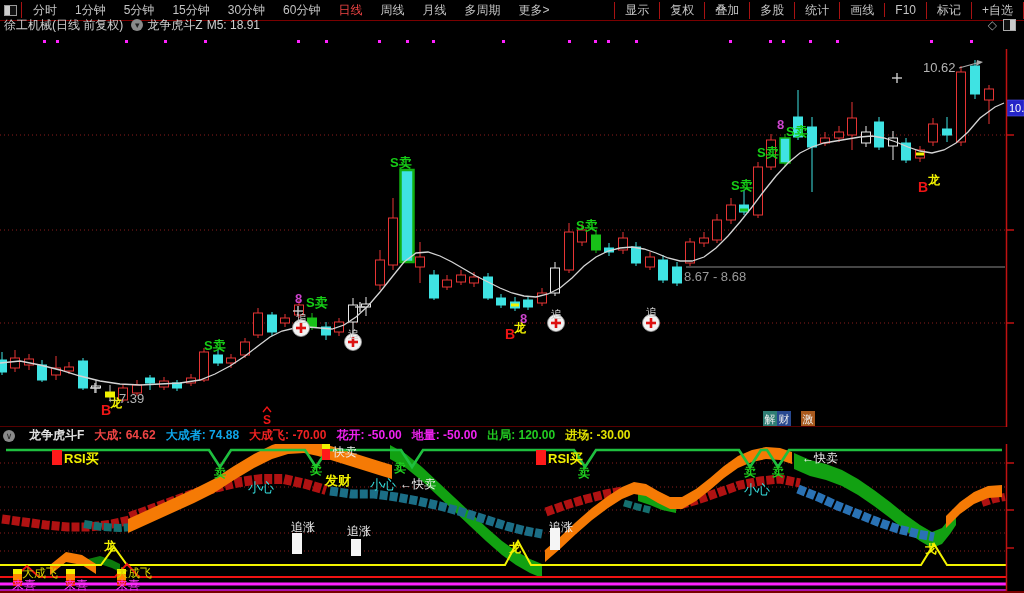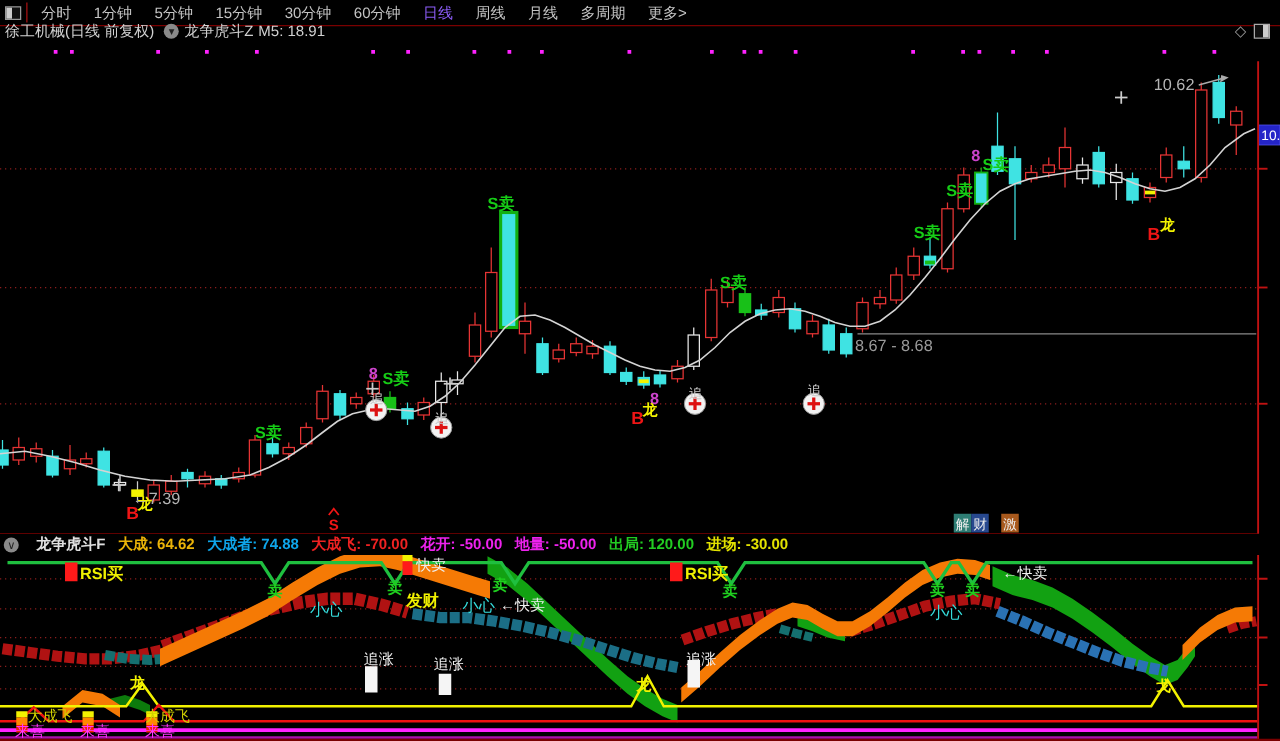--- a/index.html
+++ b/index.html
@@ -2,21 +2,21 @@
 <html><head>
 <meta charset="utf-8">
 <style>
   html,body{margin:0;padding:0;background:#000;}
   .screen{position:relative;width:1024px;height:593px;background:#000;overflow:hidden;
           font-family:"Liberation Sans",sans-serif;}
   svg{position:absolute;left:0;top:0;z-index:1;}
   .bar{position:absolute;left:0;z-index:2;display:flex;align-items:center;}
   #menubar{top:0;width:1024px;height:20px;border-bottom:1px solid #7a0000;background:#000;}
   #menubar .mitem{font-size:12px;color:#c4c4c4;padding:0 9px;white-space:nowrap;cursor:default;}
-  #menubar .mitem.active{color:#8b5cf6;font-family:Liberation Mono, monospace;}
+  #menubar .mitem.active{color:#ef4444;font-family:Liberation Mono, monospace;}
   #menu-right{display:flex;margin-left:auto;height:20px;align-items:center;}
   #menu-right .mitem{border-left:1px solid #a81212;padding:0 10px;}
   #menu-right .mitem:last-child{border-right:1px solid #a81212;}
   .winicon{display:inline-block;width:11px;height:9px;border:1px solid #999;
            background:linear-gradient(90deg,#ccc 45%,#111 45%);margin:0 4px 0 4px;}
   .redsep{width:1px;height:16px;background:#a81212;margin-right:2px;}
   #titlebar{top:12px;width:1024px;height:26px;background:transparent;}
   #titlebar .t{font-size:12px;color:#d0d0d0;margin-left:4px;white-space:nowrap;}
   .circbtn{display:inline-block;width:12px;height:12px;border-radius:50%;background:#8a8a8a;
            color:#222;font-size:9px;line-height:12px;text-align:center;margin-left:8px;}
@@ -389,38 +389,49 @@
         <span class="mitem">5分钟</span>
         <span class="mitem">15分钟</span>
         <span class="mitem">30分钟</span>
         <span class="mitem">60分钟</span>
         <span class="mitem active">日线</span>
         <span class="mitem">周线</span>
         <span class="mitem">月线</span>
         <span class="mitem">多周期</span>
         <span class="mitem">更多&gt;</span>
       </div>
+    <div id="menu-right">
+        <span class="mitem">显示</span>
+        <span class="mitem">复权</span>
+        <span class="mitem">叠加</span>
+        <span class="mitem">多股</span>
+        <span class="mitem">统计</span>
+        <span class="mitem">画线</span>
+        <span class="mitem">F10</span>
+        <span class="mitem">标记</span>
+        <span class="mitem">+自选</span>
+      </div>
   </div>
 
   <div class="bar" id="titlebar">
     <span class="t">徐工机械(日线 前复权)</span>
     <span class="circbtn">▾</span>
     <span class="t">龙争虎斗Z</span>
     <span class="t">M5: 18.91</span>
     <div id="tb-right">
       <span class="diamond">◇</span>
       <span class="panelicon"></span>
     </div>
   </div>
 
   <div class="bar" id="indheader">
     <span class="circbtn" style="margin-left:3px">∨</span>
     <span class="pname">龙争虎斗F</span>
     <div id="ind-stats" style="display:flex">
-        <span class="stat" style="color: #eab308; text-align: center;">大成: 64.62</span>
+        <span class="stat" style="color: #ef4444; text-align: center;">大成: 64.62</span>
         <span class="stat" style="color: #0ea5e9;">大成者: 74.88</span>
         <span class="stat" style="color: rgb(238, 34, 34);">大成飞: -70.00</span>
         <span class="stat" style="color: rgb(238, 34, 238);">花开: -50.00</span>
         <span class="stat" style="color: rgb(238, 34, 238);">地量: -50.00</span>
         <span class="stat" style="color: rgb(34, 204, 34);">出局: 120.00</span>
         <span class="stat" style="color: rgb(226, 226, 0);">进场: -30.00</span>
       </div>
   </div>
 </div>
 

